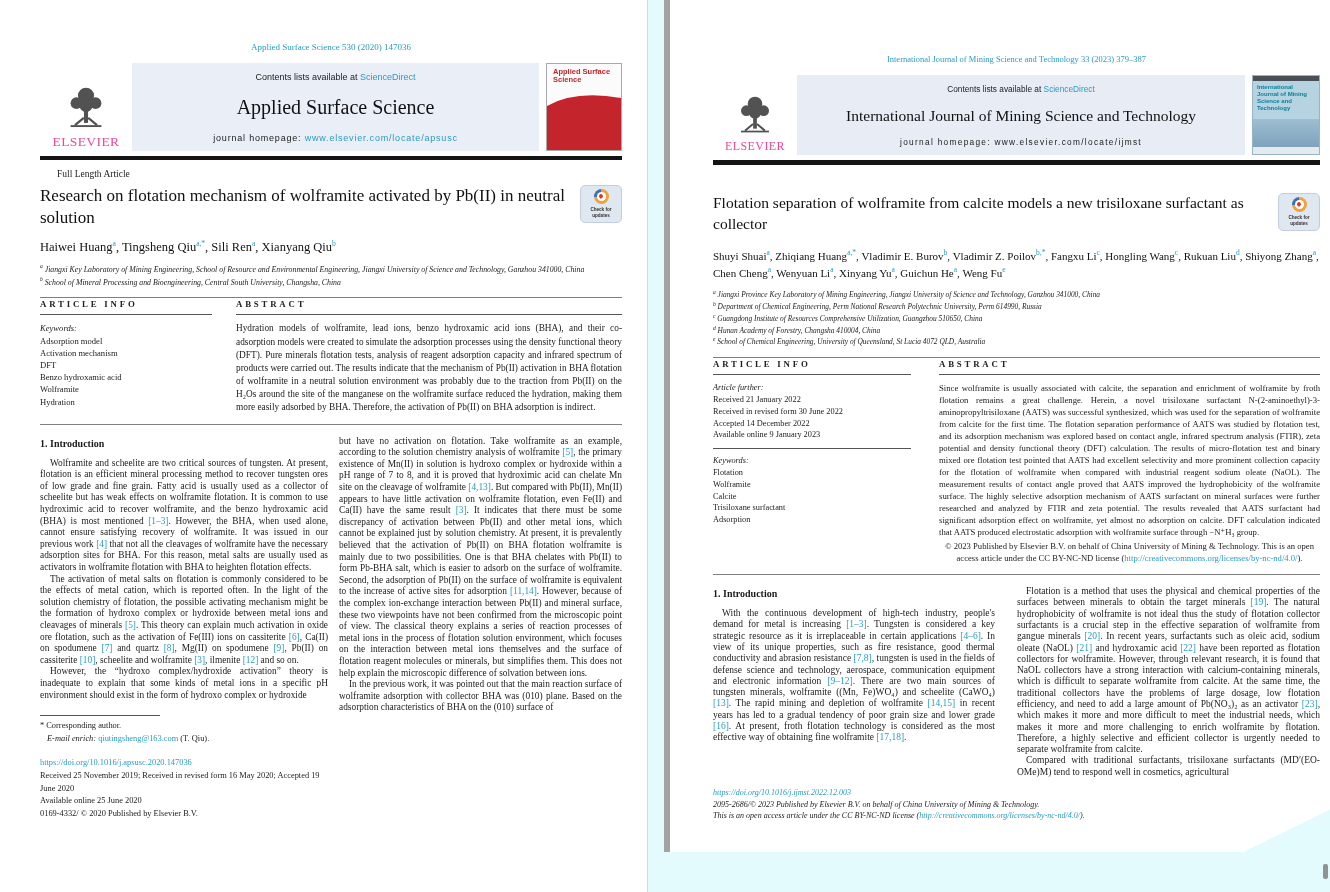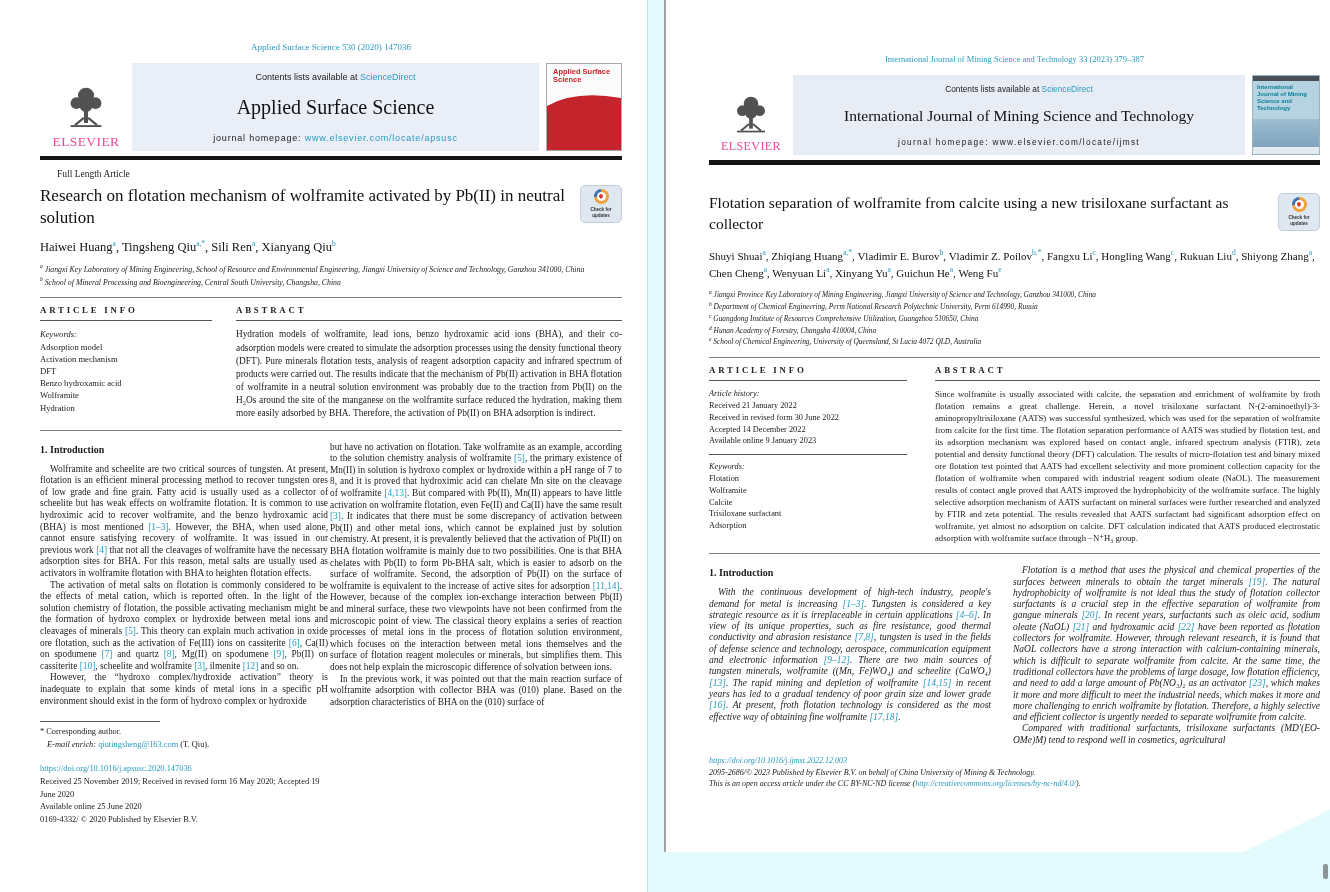--- a/index.html
+++ b/index.html
@@ -1,19 +1,19 @@
 <!DOCTYPE html>
 <html><head>
 <meta charset="utf-8">
 <style>
   html,body{margin:0;padding:0;width:1330px;height:892px;overflow:hidden;
     background:#e4fbfd;font-family:"Liberation Serif","DejaVu Serif",serif;color:#1b1b1b;}
   .page{position:absolute;top:0;background:#fff;box-sizing:border-box;}
   .page-left{left:0;width:648px;height:892px;padding:0 25px 0 40px;border-right:1px solid #ccdcdf;}
-  .page-right{left:664px;width:666px;height:852px;padding:0 10px 0 43px;border-left:2px solid #a3a3a3;
+  .page-right{left:664px;width:666px;height:852px;padding:0 10px 0 43px;border-left:6px solid #a3a3a3;
     clip-path:polygon(0 0,100% 0,100% 95%,87% 100%,0 100%);}
   .citation{text-align:center;font-size:9px;color:#2b9bc0;}
   .page-left .citation{padding-top:42px;}
   .page-right .citation{padding-top:54px;font-size:8.5px;}
   .header{display:flex;margin-top:11px;align-items:stretch;}
   .page-left .header{height:88px;}
   .page-right .header{height:80px;}
   .logo-box{width:92px;flex:none;display:flex;flex-direction:column;align-items:center;justify-content:flex-end;padding-bottom:1px;}
   .page-right .logo-box{width:84px;}
   .tree{width:44px;height:48px;}
@@ -58,44 +58,44 @@
   .pin::after{content:'';position:absolute;left:2.5px;top:1.8px;width:4.2px;height:4.2px;
     background:#d8372e;border-radius:50% 50% 50% 0;transform:rotate(-45deg);}
   .badge-txt{font:bold 4.6px "Liberation Sans",sans-serif;color:#333;text-align:center;margin-top:2.5px;width:30px;line-height:1.35;}
   .authors{margin-top:10px;font-size:12.5px;color:#111;}
   .page-right .authors{font-size:11px;line-height:1.5;margin-top:12px;}
   .asup{color:#2b9bc0;font-size:7.5px;}
   .affils{margin-top:8px;font-size:7.8px;font-style:italic;line-height:1.4;color:#222;}
   .page-right .affils{font-size:7.4px;}
   .affil sup{font-size:5.5px;}
   hr.rule{border:0;border-top:1px solid #808080;margin:9px 0 0;}
-  .info-section{display:flex;margin-top:7px;}
+  .info-section{display:flex;margin-top:1px;}
   .info-col{flex:none;}
   .page-left .info-col{width:172px;}
   .page-right .info-col{width:198px;}
   .abs-col{flex:1;}
   .page-left .abs-col{margin-left:24px;}
   .page-right .abs-col{margin-left:28px;}
   .sec-head{font-size:8.8px;font-weight:bold;letter-spacing:2.8px;color:#222;
     border-bottom:1px solid #555;padding-bottom:5px;}
   .info-body{margin-top:7px;font-size:8.6px;line-height:1.42;}
   .page-right .info-body{font-size:8.3px;}
   .ital{font-style:italic;}
   .mini-rule{border:0;border-top:1px solid #555;margin:7px 0 6px;}
   .abstract{margin:7px 0 0;font-size:9.3px;line-height:1.42;text-align:justify;}
   .page-right .abstract{font-size:8.7px;line-height:1.38;}
   .copyright{margin:3px 0 0;font-size:8.6px;line-height:1.38;text-align:center;}
   .body-cols{display:flex;margin-top:11px;}
   .bcol1{width:288px;flex:none;}
-  .bcol2{flex:1;margin-left:2px;}
+  .bcol2{flex:1;margin-left:11px;}
   .page-right .bcol1{width:282px;}
   .page-right .bcol2{margin-left:22px;}
   .sec-title{font-size:10px;font-weight:bold;margin:2px 0 9px;}
   .para{font-size:9.35px;line-height:11.6px;text-align:justify;margin:0;text-indent:10px;}
-  .page-right .para{font-size:9.5px;line-height:11.3px;text-indent:9px;font-style:italic;}
+  .page-right .para{font-size:9.5px;line-height:11.3px;text-indent:9px;}
   .para.noindent{text-indent:0;}
   .ref{color:#2b9bc0;}
   .footnote{margin-top:14px;font-size:8.4px;line-height:1.5;}
   .page-right .footnote{font-size:8px;}
   .footnote-rule{width:120px;border:0;border-top:1px solid #555;margin:0 0 4px;}
   .page-right .footnote-rule{width:90px;}
   .fn-email{padding-left:7px;}
   .doi-block{margin-top:12px;font-size:8.4px;line-height:1.5;}
   .page-right .doi-block{margin-top:9px;font-size:8px;line-height:1.45;font-style:italic;}
   .corner-mark{position:absolute;left:1323px;top:864px;width:5px;height:15px;background:#8d9496;border-radius:2px;}
@@ -247,21 +247,21 @@
       <div class="cr-strip"></div>
       <div class="cover-title-r">International Journal of Mining Science and Technology</div>
       <div class="cr-photo"></div>
       <div class="cr-foot"></div>
     </div>
   </div>
 
   <div class="black-bar"></div>
 
   <div class="title-row">
-    <div class="paper-title">Flotation separation of wolframite from calcite using a new trisiloxane surfactant as collector</div>
+    <div class="paper-title">Flotation separation of wolframite from calcite models a new trisiloxane surfactant as collector</div>
     <div class="badge">
       <div class="badge-ico">
           <div class="pin"></div>
         </div>
       <div class="badge-txt">Check for updates</div>
     </div>
   </div>
 
   <div class="authors"><span class="author">Shuyi Shuai<sup class="asup">a</sup>, </span><span class="author">Zhiqiang Huang<sup class="asup">a,*</sup>, </span><span class="author">Vladimir E. Burov<sup class="asup">b</sup>, </span><span class="author">Vladimir Z. Poilov<sup class="asup">b,*</sup>, </span><span class="author">Fangxu Li<sup class="asup">c</sup>, </span><span class="author">Hongling Wang<sup class="asup">c</sup>, </span><span class="author">Rukuan Liu<sup class="asup">d</sup>, </span><span class="author">Shiyong Zhang<sup class="asup">a</sup>, </span><span class="author">Chen Cheng<sup class="asup">a</sup>, </span><span class="author">Wenyuan Li<sup class="asup">a</sup>, </span><span class="author">Xinyang Yu<sup class="asup">a</sup>, </span><span class="author">Guichun He<sup class="asup">a</sup>, </span><span class="author">Weng Fu<sup class="asup">e</sup></span></div>
   <div class="affils">
@@ -271,41 +271,44 @@
       <div class="affil"><sup>d</sup> Hunan Academy of Forestry, Changsha 410004, China</div>
       <div class="affil"><sup>e</sup> School of Chemical Engineering, University of Queensland, St Lucia 4072 QLD, Australia</div>
     </div>
 
   <hr class="rule">
 
   <div class="info-section">
     <div class="info-col">
       <div class="sec-head">ARTICLE INFO</div>
       <div class="info-body">
-        <div class="ital">Article history:</div>
+        <div class="ital">Article further:</div>
         <div>
             <div class="line">Received 21 January 2022</div>
             <div class="line">Received in revised form 30 June 2022</div>
             <div class="line">Accepted 14 December 2022</div>
             <div class="line">Available online 9 January 2023</div>
           </div>
         <hr class="mini-rule">
         <div class="ital">Keywords:</div>
         <div>
             <div class="line">Flotation</div>
             <div class="line">Wolframite</div>
             <div class="line">Calcite</div>
             <div class="line">Trisiloxane surfactant</div>
             <div class="line">Adsorption</div>
           </div>
       </div>
     </div>
     <div class="abs-col">
       <div class="sec-head">ABSTRACT</div>
       <p class="abstract">Since wolframite is usually associated with calcite, the separation and enrichment of wolframite by froth flotation remains a great challenge. Herein, a novel trisiloxane surfactant N-(2-aminoethyl)-3-aminopropyltrisiloxane (AATS) was successful synthesized, which was used for the separation of wolframite from calcite for the first time. The flotation separation performance of AATS was studied by flotation test, and its adsorption mechanism was explored based on contact angle, infrared spectrum analysis (FTIR), zeta potential and density functional theory (DFT) calculation. The results of micro-flotation test and binary mixed ore flotation test pointed that AATS had excellent selectivity and more prominent collection capacity for the flotation of wolframite when compared with industrial reagent sodium oleate (NaOL). The measurement results of contact angle proved that AATS improved the hydrophobicity of the wolframite surface. The highly selective adsorption mechanism of AATS surfactant on mineral surfaces were further researched and analyzed by FTIR and zeta potential. The results revealed that AATS surfactant had significant adsorption effect on wolframite, yet almost no adsorption on calcite. DFT calculation indicated that AATS produced electrostatic adsorption with wolframite surface through −N⁺H₃ group.</p>
+      <p class="copyright">
+        <span>© 2023 Published by Elsevier B.V. on behalf of China University of Mining &amp; Technology. This is an open access article under the CC BY-NC-ND license (</span><span class="link">http://creativecommons.org/licenses/by-nc-nd/4.0/</span><span>).</span>
+      </p>
     </div>
   </div>
 
   <hr class="rule">
 
   <div class="body-cols">
     <div class="bcol1">
       <div class="sec-title">1. Introduction</div>
       <div>
           <p class="para">With the continuous development of high-tech industry, people's demand for metal is increasing <span class="ref">[1–3]</span>. Tungsten is considered a key strategic resource as it is irreplaceable in certain applications <span class="ref">[4–6]</span>. In view of its unique properties, such as fire resistance, good thermal conductivity and abrasion resistance <span class="ref">[7,8]</span>, tungsten is used in the fields of defense science and technology, aerospace, communication equipment and electronic information <span class="ref">[9–12]</span>. There are two main sources of tungsten minerals, wolframite ((Mn, Fe)WO₄) and scheelite (CaWO₄) <span class="ref">[13]</span>. The rapid mining and depletion of wolframite <span class="ref">[14,15]</span> in recent years has led to a gradual tendency of poor grain size and lower grade <span class="ref">[16]</span>. At present, froth flotation technology is considered as the most effective way of obtaining fine wolframite <span class="ref">[17,18]</span>.</p>

